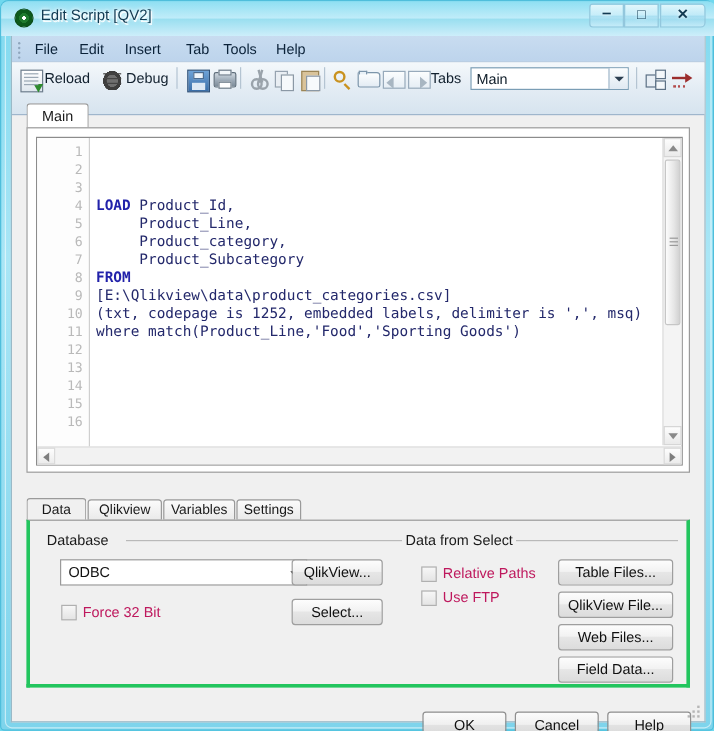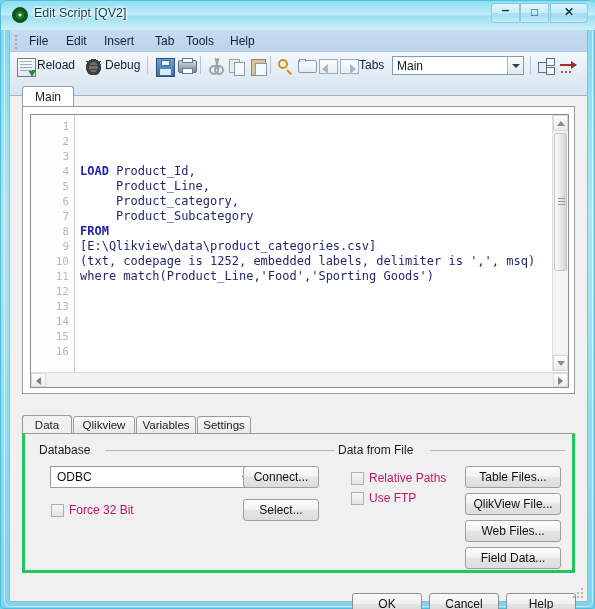--- a/index.html
+++ b/index.html
@@ -432,27 +432,27 @@
 
     <div id="lower-panel">
 
       <div class="grp-label" style="left:14px;top:9px">Database</div>
       <div class="grp-line" style="left:80px;top:16px;width:230px"></div>
 
       <div class="cmb" style="left:25px;top:32px;width:206px;height:22px">
         <span class="cmb-text">ODBC</span>
         <span class="cmb-arrow"></span>
       </div>
-      <div class="ctl-btn" style="left:218px;top:32px;width:76px;height:22px;line-height:20px">Connect...</div>
+      <div class="ctl-btn" style="left:218px;top:32px;width:76px;height:22px;line-height:20px">QlikView...</div>
 
       <div class="cbx" style="left:26px;top:70px"></div>
       <div class="cbx-label" style="left:44px;top:69px">Force 32 Bit</div>
       <div class="ctl-btn" style="left:218px;top:65px;width:76px;height:22px;line-height:20px">Select...</div>
 
-      <div class="grp-label" style="left:313px;top:9px">Data from File</div>
+      <div class="grp-label" style="left:313px;top:9px">Data from Select</div>
       <div class="grp-line" style="left:405px;top:16px;width:135px"></div>
 
       <div class="cbx" style="left:326px;top:38px"></div>
       <div class="cbx-label" style="left:344px;top:37px">Relative Paths</div>
       <div class="cbx" style="left:326px;top:58px"></div>
       <div class="cbx-label" style="left:344px;top:57px">Use FTP</div>
 
       <div class="ctl-btn" style="left:440px;top:32px;width:96px;height:22px;line-height:20px">Table Files...</div>
       <div class="ctl-btn" style="left:440px;top:59px;width:96px;height:22px;line-height:20px">QlikView File...</div>
       <div class="ctl-btn" style="left:440px;top:113px;width:96px;height:22px;line-height:20px">Field Data...</div>

